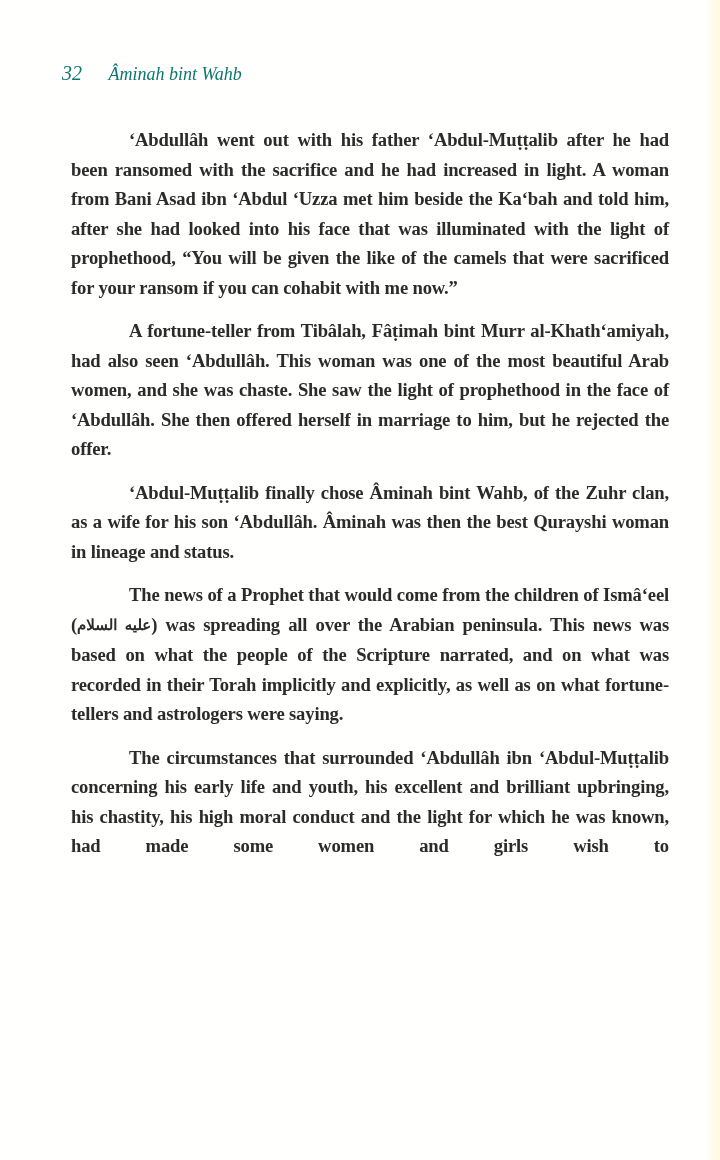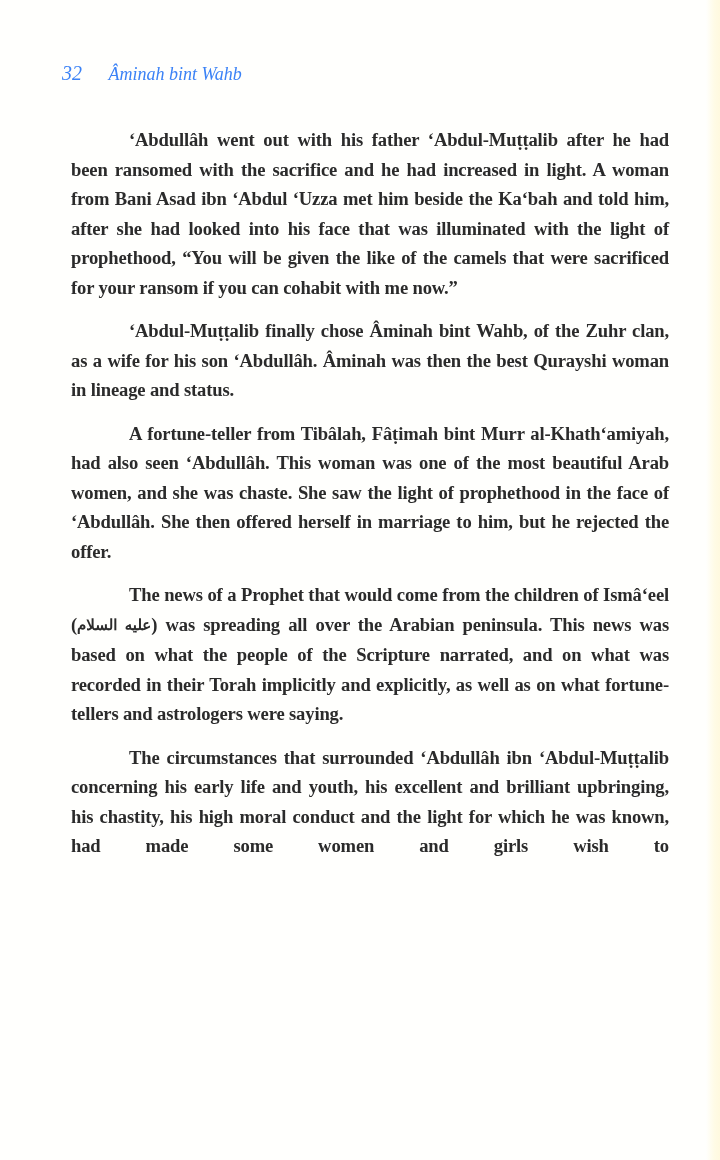--- a/index.html
+++ b/index.html
@@ -22,21 +22,21 @@
       width: 14px;
       height: 1160px;
       background: linear-gradient(to right, rgba(255,252,235,0) 0%, #fffbe6 60%, #fff9df 100%);
     }
     .running-head {
       position: absolute;
       top: 62px;
       left: 62px;
       font-style: italic;
       font-size: 18px;
-      color: #3b82f6;
+      color: #0f766e;
       white-space: nowrap;
     }
     .running-head .page-num {
       display: inline-block;
       width: 38px;
       font-size: 20px;
     }
     .running-head .book-title {
       margin-left: 4px;
     }
@@ -84,18 +84,18 @@
 
 <div class="running-head">
   <span class="page-num">32</span>
   <span class="book-title">Âminah bint Wahb</span>
 </div>
 
 <div class="body-text">
 
 
   <p class="para indent">‘Abdullâh went out with his father ‘Abdul-Muṭṭalib after he had been ransomed with the sacrifice and he had increased in light. A woman from Bani Asad ibn ‘Abdul ‘Uzza met him beside the Ka‘bah and told him, after she had looked into his face that was illuminated with the light of prophethood, “You will be given the like of the camels that were sacrificed for your ransom if you can cohabit with me now.”</p>
+  <p class="para indent">A fortune-teller from Tibâlah, Fâṭimah bint Murr al-Khath‘amiyah, had also seen ‘Abdullâh. This woman was one of the most beautiful Arab women, and she was chaste. She saw the light of prophethood in the face of ‘Abdullâh. She then offered herself in marriage to him, but he rejected the offer.</p>
   <p class="para indent">‘Abdul-Muṭṭalib finally chose Âminah bint Wahb, of the Zuhr clan, as a wife for his son ‘Abdullâh. Âminah was then the best Qurayshi woman in lineage and status.</p>
-  <p class="para indent">A fortune-teller from Tibâlah, Fâṭimah bint Murr al-Khath‘amiyah, had also seen ‘Abdullâh. This woman was one of the most beautiful Arab women, and she was chaste. She saw the light of prophethood in the face of ‘Abdullâh. She then offered herself in marriage to him, but he rejected the offer.</p>
   <p class="para indent"><span>The news of a Prophet that would come from the children of Ismâ‘eel (</span><span class="honorific">عليه السلام</span><span>) was spreading all over the Arabian peninsula. This news was based on what the people of the Scripture narrated, and on what was recorded in their Torah implicitly and explicitly, as well as on what fortune-tellers and astrologers were saying.</span></p>
   <p class="para indent" style="text-align-last: justify;">The circumstances that surrounded ‘Abdullâh ibn ‘Abdul-Muṭṭalib concerning his early life and youth, his excellent and brilliant upbringing, his chastity, his high moral conduct and the light for which he was known, had made some women and girls wish to</p>
 
 </div>
 
 </body></html>

